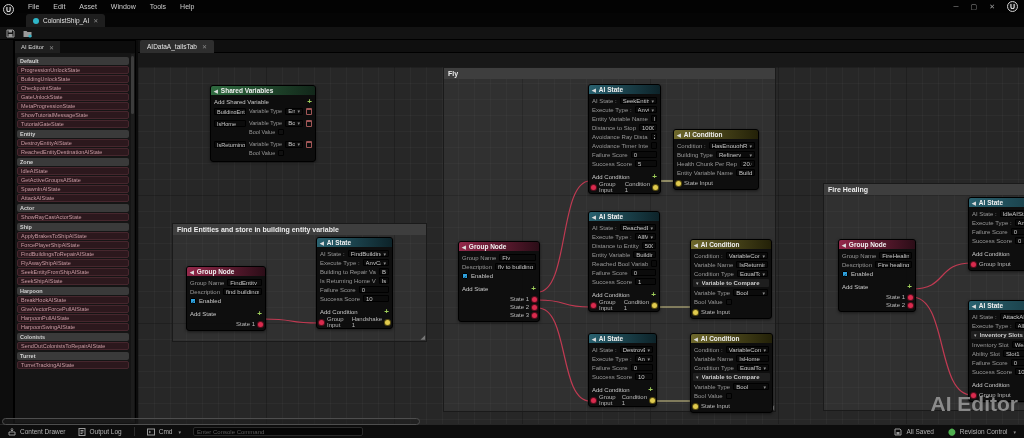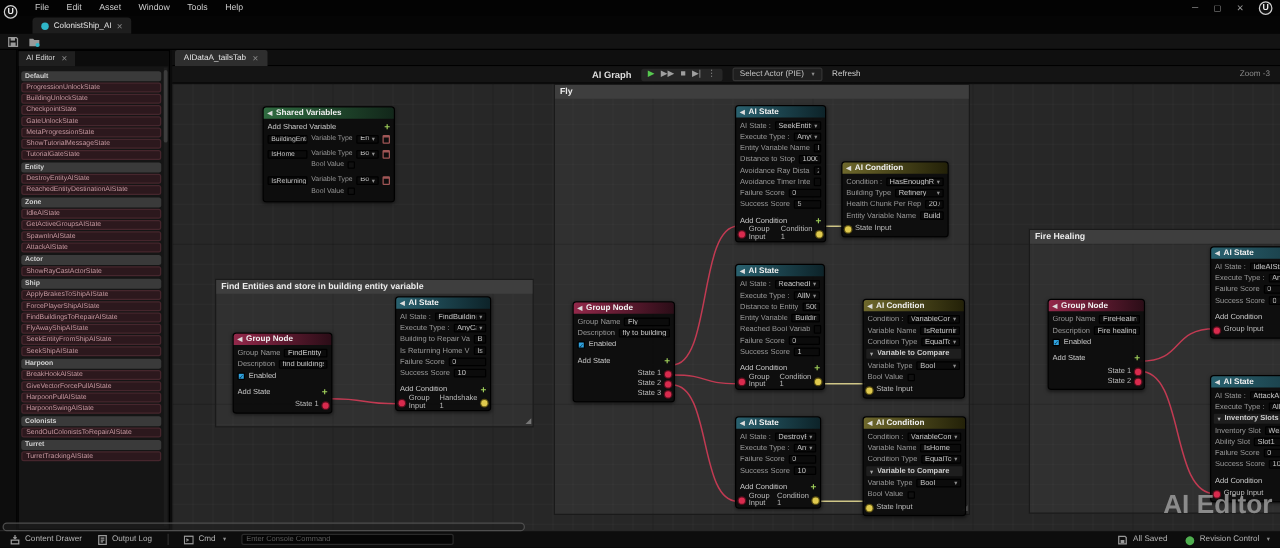--- a/index.html
+++ b/index.html
@@ -206,36 +206,20 @@
       </div>
   </div>
 
   <div class="main">
     <div class="doctabs">
       <div class="doctab">
         <span>AIDataA_tailsTab</span>
         <span class="tabx">✕</span>
       </div>
     </div>
-    <div class="graphbar">
-      <span class="gb-title">AI Graph</span>
-      <div class="gb-ctls">
-        <span class="ctl play">▶</span>
-        <span class="ctl">▶▶</span>
-        <span class="ctl">■</span>
-        <span class="ctl">▶|</span>
-        <span class="ctl">⋮</span>
-      </div>
-      <div class="gb-select">
-        <span>Select Actor (PIE)</span>
-        <span class="chev">▾</span>
-      </div>
-      <span class="gb-refresh">Refresh</span>
-      <span class="gb-zoom">Zoom -3</span>
-    </div>
 
     <div class="canvas">
 
       <div class="comment" style="left:34px;top:156px;width:255px;height:119px">
         <div class="chead">Find Entities and store in building entity variable</div>
         <span class="chandle">◢</span>
       </div>
       <div class="comment" style="left:305px;top:0px;width:333px;height:345px">
         <div class="chead">Fly</div>
         <span class="chandle">◢</span>

